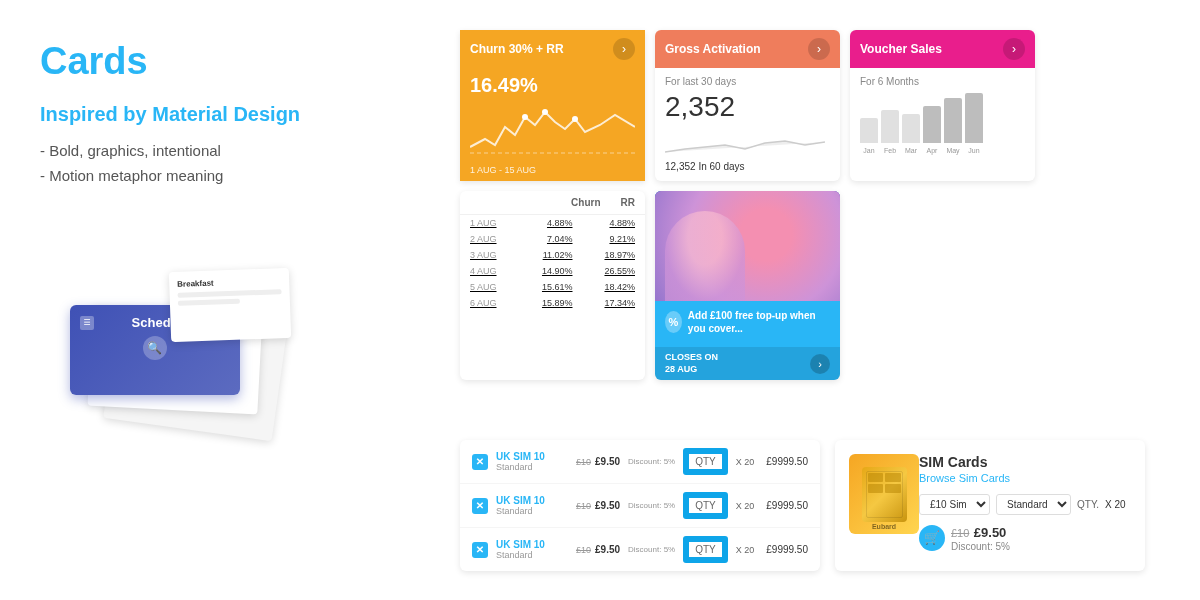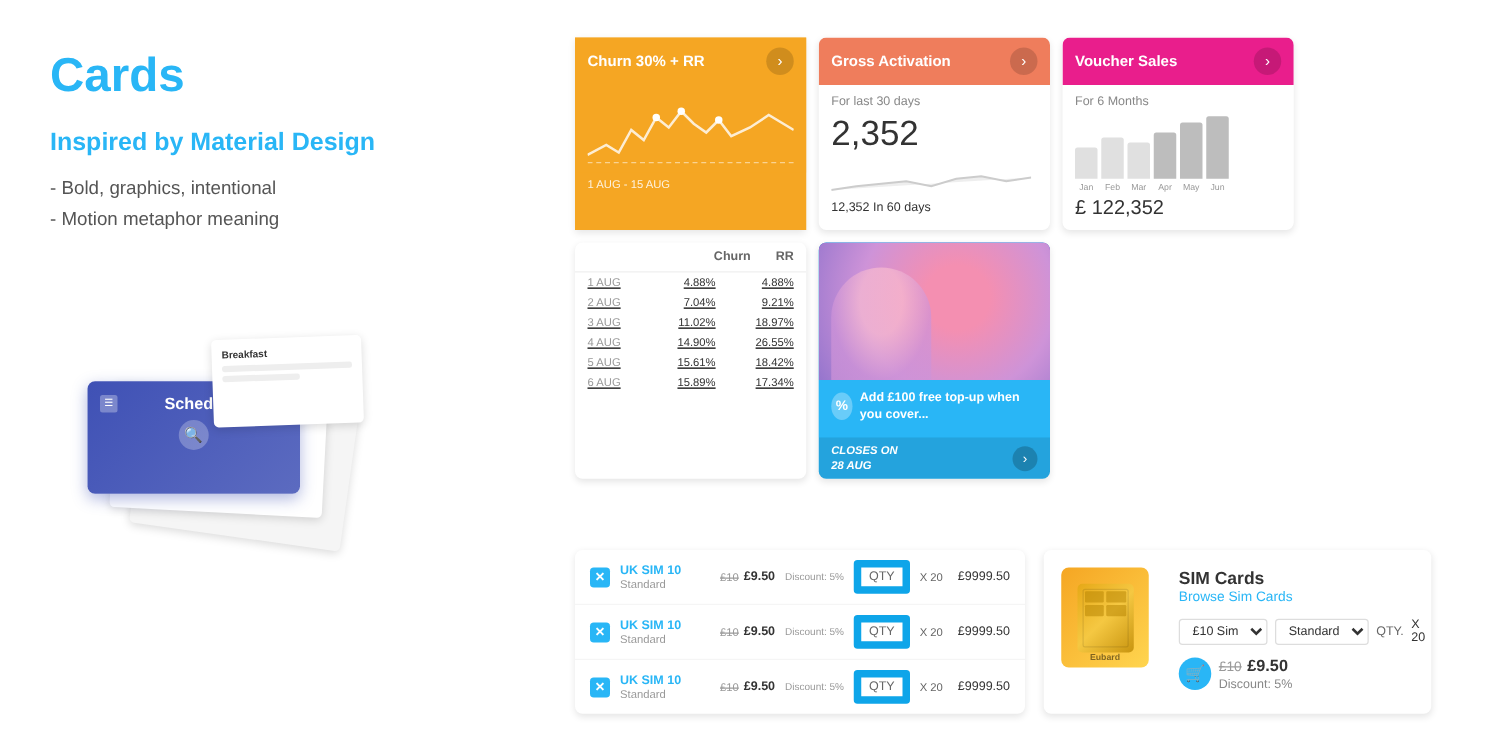--- a/index.html
+++ b/index.html
@@ -274,21 +274,21 @@
     .promo-icon-row { display: flex; align-items: center; gap: 6px; margin-bottom: 4px; }
     .promo-percent-icon {
       width: 22px; height: 22px;
       background: rgba(255,255,255,0.3);
       border-radius: 50%;
       display: flex; align-items: center; justify-content: center;
       color: white; font-size: 11px; font-weight: 700;
     }
     .promo-text { color: white; font-size: 10px; font-weight: 600; line-height: 1.3; }
     .promo-footer { display: flex; align-items: center; justify-content: space-between; padding: 5px 10px; background: rgba(0,0,0,0.1); }
-    .promo-closes { color: white; font-size: 9px; font-weight: 600; line-height: 1.3; font-style: italic; }
+    .promo-closes { color: white; font-size: 9px; font-weight: 600; line-height: 1.3; }
     .promo-arrow-btn {
       background: rgba(0,0,0,0.2);
       width: 20px; height: 20px;
       border-radius: 50%;
       display: flex; align-items: center; justify-content: center;
       color: white; font-size: 11px;
     }
 
     
     .bottom-section {
@@ -342,21 +342,21 @@
 
     
     .sim-card {
       background: white;
       border-radius: 6px;
       overflow: hidden;
       box-shadow: 0 2px 6px rgba(0,0,0,0.1);
       width: 310px;
       padding: 14px;
       display: flex;
-      gap: 24px;
+      gap: 0;
     }
     .sim-icon-area {
       width: 70px;
       height: 80px;
       background: linear-gradient(135deg, #f5a623 0%, #ffd54f 100%);
       border-radius: 6px;
       display: flex;
       align-items: center;
       justify-content: center;
       flex-shrink: 0;
@@ -489,20 +489,21 @@
 <div class="main-cards-container">
 
   <div class="top-row">
 
     <div class="orange-card">
       <div class="orange-card-header">
         <span class="orange-card-title">Churn 30% + RR</span>
         <div class="orange-card-arrow">›</div>
       </div>
       <div class="orange-chart-area">
+        <div class="orange-big-num">16.49%</div>
         <div class="chart-svg-container">
           <svg width="165" height="60" viewBox="0 0 165 60">
             <polyline points="0,50 15,42 25,48 35,30 45,38 55,20 65,28 75,15 85,25 95,32 105,22 115,35 130,28 145,18 165,30" fill="none" stroke="rgba(255,255,255,0.8)" stroke-width="2"></polyline>
 
             <circle cx="55" cy="20" r="3" fill="white"></circle>
             <circle cx="75" cy="15" r="3" fill="white"></circle>
             <circle cx="105" cy="22" r="3" fill="white"></circle>
 
             <line x1="0" y1="56" x2="165" y2="56" stroke="rgba(255,255,255,0.5)" stroke-width="1" stroke-dasharray="4,3"></line>
           </svg>
@@ -546,21 +547,20 @@
           <div class="bar active" style="height:50px;"></div>
         </div>
         <div class="bar-labels">
           <span class="bar-label">Jan</span>
           <span class="bar-label">Feb</span>
           <span class="bar-label">Mar</span>
           <span class="bar-label">Apr</span>
           <span class="bar-label">May</span>
           <span class="bar-label">Jun</span>
         </div>
-        <div class="voucher-amount">£ 122,352</div>
       </div>
     </div>
 
   </div>
 
   <div class="bottom-row">
 
     <div class="table-card">
       <div class="table-header">
         <span class="th">Churn</span>

